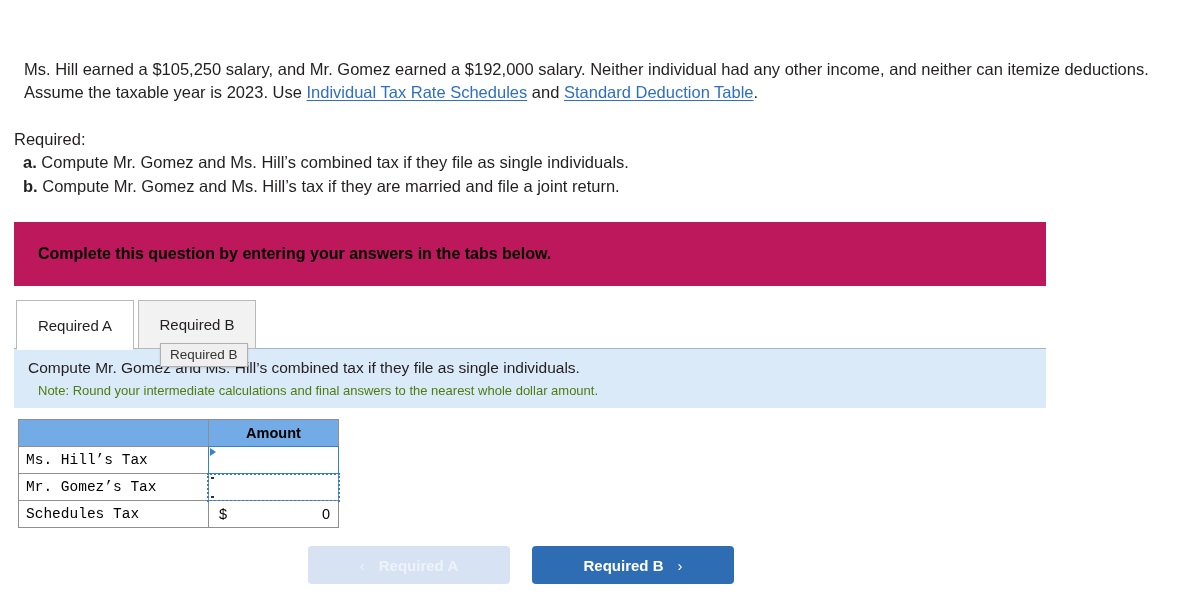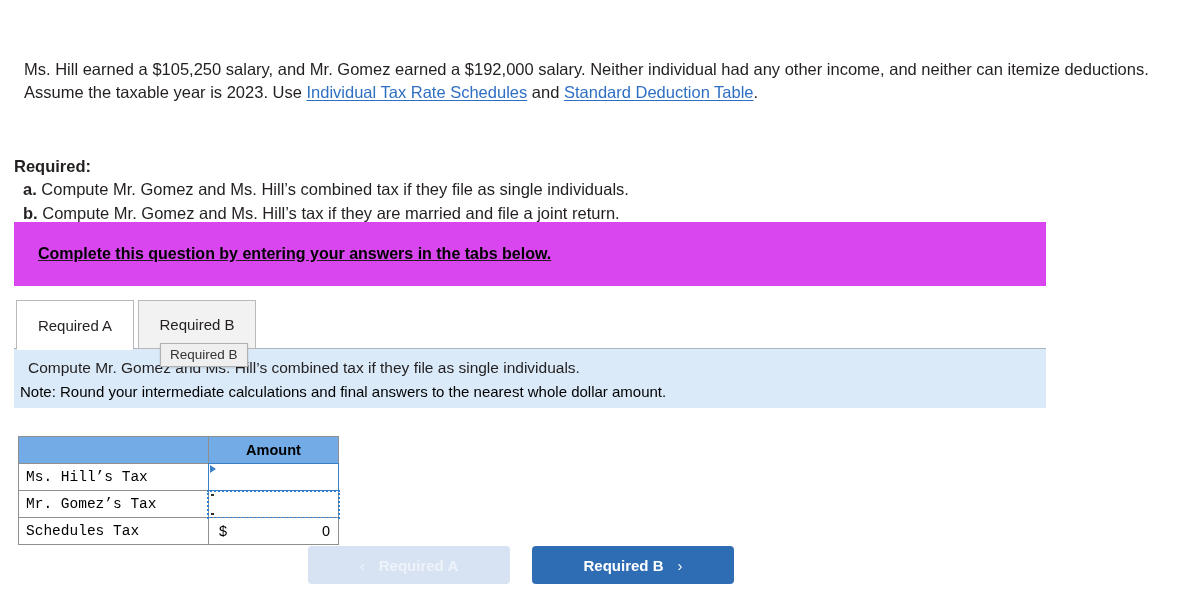--- a/index.html
+++ b/index.html
@@ -43,41 +43,39 @@
   
   .required-block {
     position: absolute;
     left: 14px;
     top: 128px;
     width: 1000px;
     font-size: 16.5px;
     line-height: 1.42;
   }
   .required-title {
-    font-weight: bold;
+    font-weight: normal;
     display: block;
-    margin-top: 27px;
   }
   .req-line {
     display: block;
     padding-left: 9px;
   }
   .req-letter { font-weight: bold; }
 
   
   .banner {
     position: absolute;
     left: 14px;
     top: 222px;
     width: 1032px;
     height: 64px;
-    background: #d946ef;
+    background: #be185d;
     display: flex;
     align-items: center;
-    text-decoration: underline;
   }
   .banner-text {
     font-size: 16px;
     font-weight: bold;
     padding-left: 24px;
     color: #000;
   }
 
   
   .tabstrip {
@@ -146,32 +144,32 @@
   .notepanel .q-line {
     position: absolute;
     left: 14px;
     top: 10px;
     font-size: 15.5px;
     color: #231f20;
     white-space: nowrap;
   }
   .notepanel .note-line {
     position: absolute;
-    left: 6px;
+    left: 24px;
     top: 34px;
-    font-size: 15px;
-    color: #000000;
+    font-size: 13px;
+    color: #4d7c0f;
     white-space: nowrap;
   }
 
   
   .answer-table {
     position: absolute;
     left: 18px;
-    top: 436px;
+    top: 419px;
     border-collapse: collapse;
     font-size: 14.5px;
     table-layout: fixed;
     border-radius: 8px;
   }
   .answer-table td, .answer-table th {
     border: 1px solid #8f8f8f;
     height: 27px;
     box-sizing: border-box;
     padding: 0;

